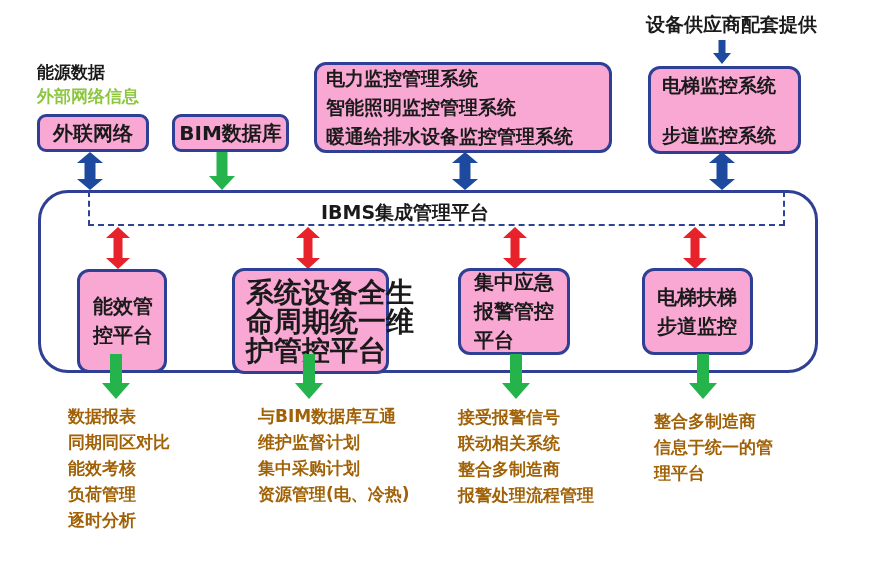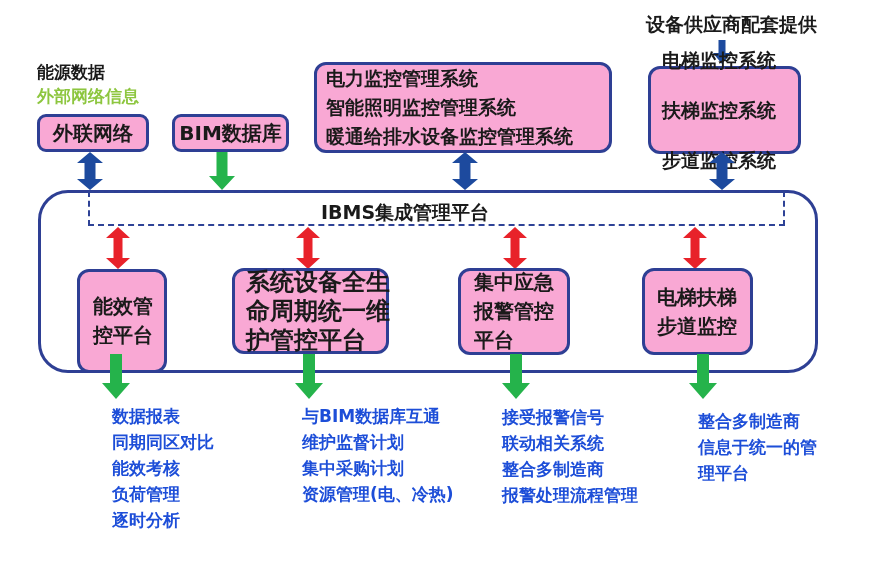--- a/index.html
+++ b/index.html
@@ -23,21 +23,21 @@
     border:2px dashed #2e4296; box-sizing:border-box;
   }
   .ibms-title{
     position:absolute; left:300px; top:200px; width:210px; text-align:center;
     font-size:19px; font-weight:bold; color:#1a1a1a; white-space:nowrap;
   }
   .arrow{position:absolute; line-height:0;}
   .arr-blue polygon{fill:#1d4a9e;}
   .arr-green polygon{fill:#25b34b;}
   .arr-red polygon{fill:#e8222a;}
-  .list{position:absolute; font-weight:bold; color:#1d4ed8;margin-left:44px;}
+  .list{position:absolute; font-weight:bold; color:#a16207;}
   .list .line{font-size:17px; line-height:26px; white-space:nowrap;}
   .green-text{color:#8dc63f;}
 </style>
 </head>
 <body>
 
 <div class="canvas">
 
   <div class="txt" style="left:37px; top:61px; font-size:17px;">能源数据</div>
   <div class="txt green-text" style="left:37px; top:85px; font-size:17px;">外部网络信息</div>
@@ -59,21 +59,20 @@
   </div>
 
   <div class="box" style="left:314px; top:62px; width:298px; height:91px; padding-left:9px; font-size:19px;">
     <div class="line">电力监控管理系统</div>
     <div class="line">智能照明监控管理系统</div>
     <div class="line">暖通给排水设备监控管理系统</div>
   </div>
 
   <div class="box" style="left:648px; top:66px; width:153px; height:88px; padding-left:11px; font-size:19px;gap:21px;">
     <div class="line">电梯监控系统</div>
-    <div class="line">扶梯监控系统</div>
     <div class="line">步道监控系统</div>
   </div>
 
   <div class="container-outline"></div>
   <div class="dashed-box"></div>
   <div class="ibms-title">IBMS集成管理平台</div>
 
   <div class="arrow arr-blue" style="left:77px; top:152px;">
     <svg width="26" height="38" viewBox="0 0 26 38">
         <polygon points="13,0 26,11 18.5,11 18.5,27 26,27 13,38 0,27 7.5,27 7.5,11 0,11"></polygon>
@@ -113,21 +112,21 @@
   <div class="arrow arr-red" style="left:683px; top:227px;">
     <svg width="24" height="42" viewBox="0 0 24 42">
         <polygon points="12,0 24,11 16.5,11 16.5,31 24,31 12,42 0,31 7.5,31 7.5,11 0,11"></polygon>
       </svg>
   </div>
 
   <div class="box" style="left:77px; top:269px; width:90px; height:104px; padding-left:13px; font-size:20px; line-height:28px;">
     <div class="line">能效管</div>
     <div class="line">控平台</div>
   </div>
-  <div class="box" style="left:232px; top:268px; width:157px; height:86px; padding-left:11px; font-size:24px;">
+  <div class="box" style="left:232px; top:268px; width:157px; height:106px; padding-left:11px; font-size:28px;">
     <div class="line">系统设备全生</div>
     <div class="line">命周期统一维</div>
     <div class="line">护管控平台</div>
   </div>
   <div class="box" style="left:458px; top:268px; width:112px; height:87px; padding-left:13px; font-size:20px;">
     <div class="line">集中应急</div>
     <div class="line">报警管控</div>
     <div class="line">平台</div>
   </div>
   <div class="box" style="left:642px; top:268px; width:111px; height:87px; padding-left:12px; font-size:20px;">

